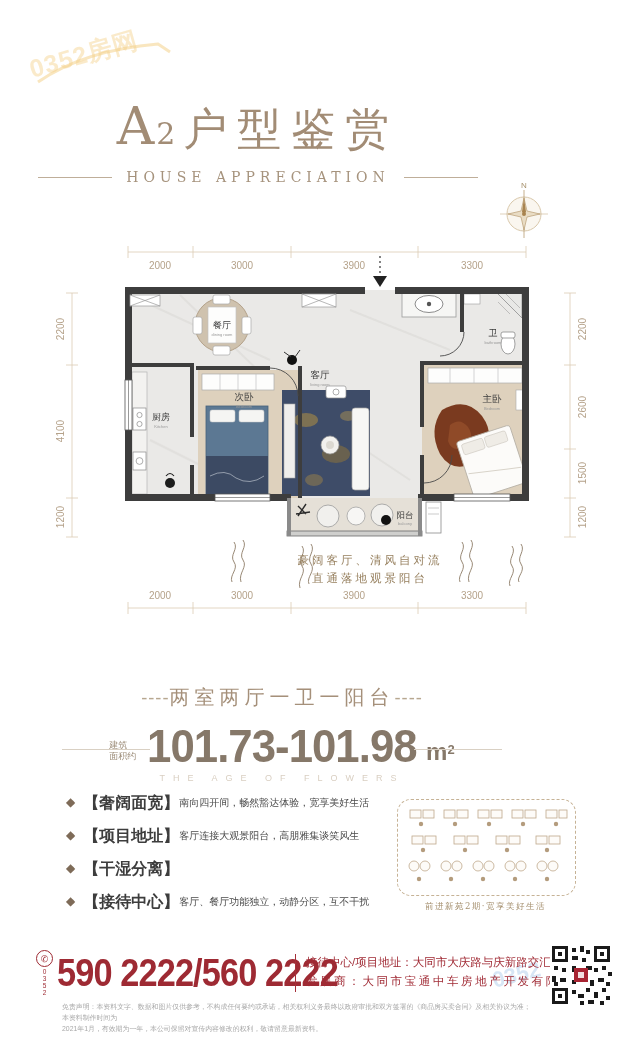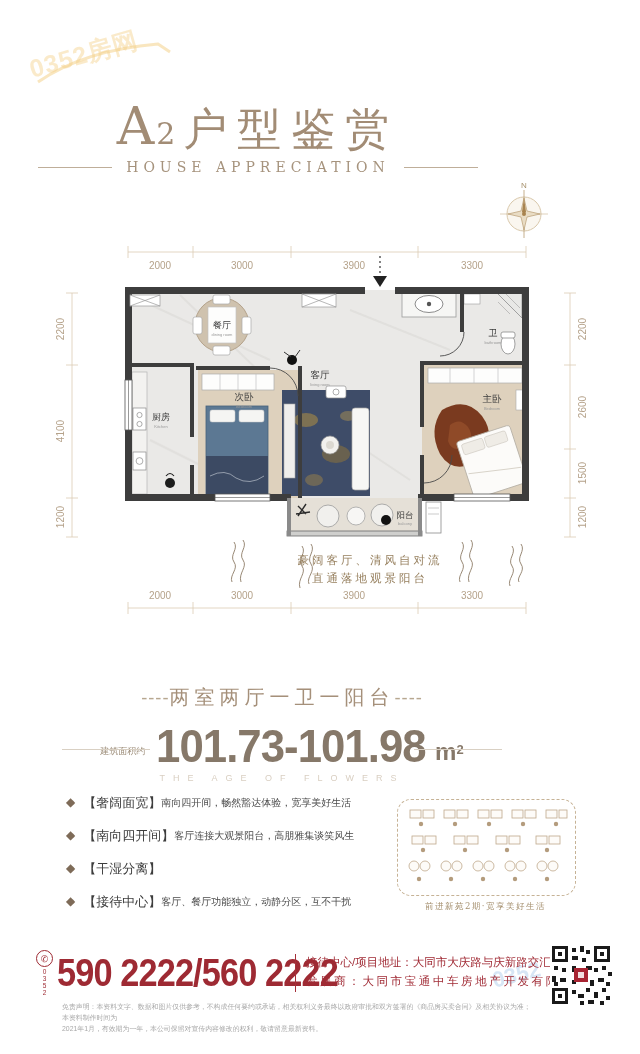--- a/index.html
+++ b/index.html
@@ -13,46 +13,46 @@
   .wm-swoosh{left:30px;top:30px;}
   .wm-bottom{left:492px;top:962px;transform:rotate(-14deg);color:rgba(150,190,230,.38);
           font-size:22px;font-weight:700;z-index:0;}
 
   
   .header{left:0;top:96px;width:516px;text-align:center;}
   .title{font-family:"DejaVu Serif","Liberation Serif",serif;color:#a28c75;}
   .title .t-a{font-size:52px;letter-spacing:2px;}
   .title .t-num{font-size:30px;vertical-align:baseline;}
   .title .t-cjk{font-size:44px;letter-spacing:10px;margin-left:8px;}
-  .subtitle-row{display:flex;align-items:center;justify-content:center;gap:14px;}
+  .subtitle-row{margin-top:10px;display:flex;align-items:center;justify-content:center;gap:14px;}
   .subtitle-rule{width:74px;height:0;border-top:1px solid #bfae99;}
   .subtitle{color:#a6937d;font-size:14px;letter-spacing:5px;
             font-family:"DejaVu Serif","Liberation Serif",serif;}
 
   
   .summary{left:0;top:684px;width:564px;text-align:center;}
   .layout-line{font-family:"DejaVu Serif","Liberation Serif",serif;color:#a5907a;
                font-size:20px;letter-spacing:5px;}
   .layout-line .dash{letter-spacing:1px;color:#b7a790;font-size:18px;}
   .area-row{margin-top:8px;display:flex;align-items:center;justify-content:center;position:relative;}
-  .area-prefix{display:inline-flex;flex-direction:row;align-items:flex-start;justify-content:center;
+  .area-prefix{display:inline-flex;flex-direction:column;align-items:flex-start;justify-content:center;
                color:#9b8b77;font-size:9px;line-height:11px;margin-right:4px;margin-top:10px;}
   .area-value{color:#867869;font-size:46px;font-weight:600;letter-spacing:-1px;
               transform:scaleX(.95);}
   .area-unit{color:#867869;font-size:24px;font-weight:600;margin-left:2px;margin-top:12px;}
   .area-sup{color:#867869;font-size:13px;font-weight:600;vertical-align:super;margin-top:6px;}
   .side-rule{position:absolute;top:30px;width:88px;border-top:1px solid #d9d0c3;}
   .side-rule.l{left:62px;} .side-rule.r{right:62px;}
   .tagline{margin-top:0;color:#d9cfc2;font-size:9px;letter-spacing:8px;}
 
   
   .features{left:66px;top:794px;width:330px;}
   .feature-row{display:flex;align-items:flex-start;margin-bottom:16px;white-space:nowrap;}
   .diamond{color:#7e6b58;font-size:12px;margin-right:8px;line-height:17px;}
-  .feature-tag{color:#3d3d3d;font-size:13px;font-weight:400;line-height:17px;}
+  .feature-tag{color:#3d3d3d;font-size:16px;font-weight:700;line-height:17px;}
   .feature-text{color:#4c4c4c;font-size:10px;line-height:17px;}
 
   
   .siteplan{left:397px;top:799px;width:177px;height:95px;border:1px dashed #c6b295;border-radius:14px;}
   .siteplan-caption{left:397px;top:901px;width:177px;text-align:center;color:#a5906f;
                     font-size:8.5px;letter-spacing:1.5px;
                     font-family:"DejaVu Serif","Liberation Serif",serif;}
 
   
   .contact{left:0;top:944px;width:640px;height:60px;z-index:2;}
@@ -355,21 +355,21 @@
 </div>
 
 <div class="abs features">
   <div class="feature-row">
     <span class="diamond">◆</span>
     <span class="feature-tag">【奢阔面宽】</span>
     <span class="feature-text">南向四开间，畅然豁达体验，宽享美好生活</span>
   </div>
   <div class="feature-row">
     <span class="diamond">◆</span>
-    <span class="feature-tag">【南向四开间】</span>
+    <span class="feature-tag">【项目地址】</span>
     <span class="feature-text">客厅连接大观景阳台，高朋雅集谈笑风生</span>
   </div>
   <div class="feature-row">
     <span class="diamond">◆</span>
     <span class="feature-tag">【干湿分离】</span>
   </div>
   <div class="feature-row">
     <span class="diamond">◆</span>
     <span class="feature-tag">【接待中心】</span>
     <span class="feature-text">客厅、餐厅功能独立，动静分区，互不干扰</span>

